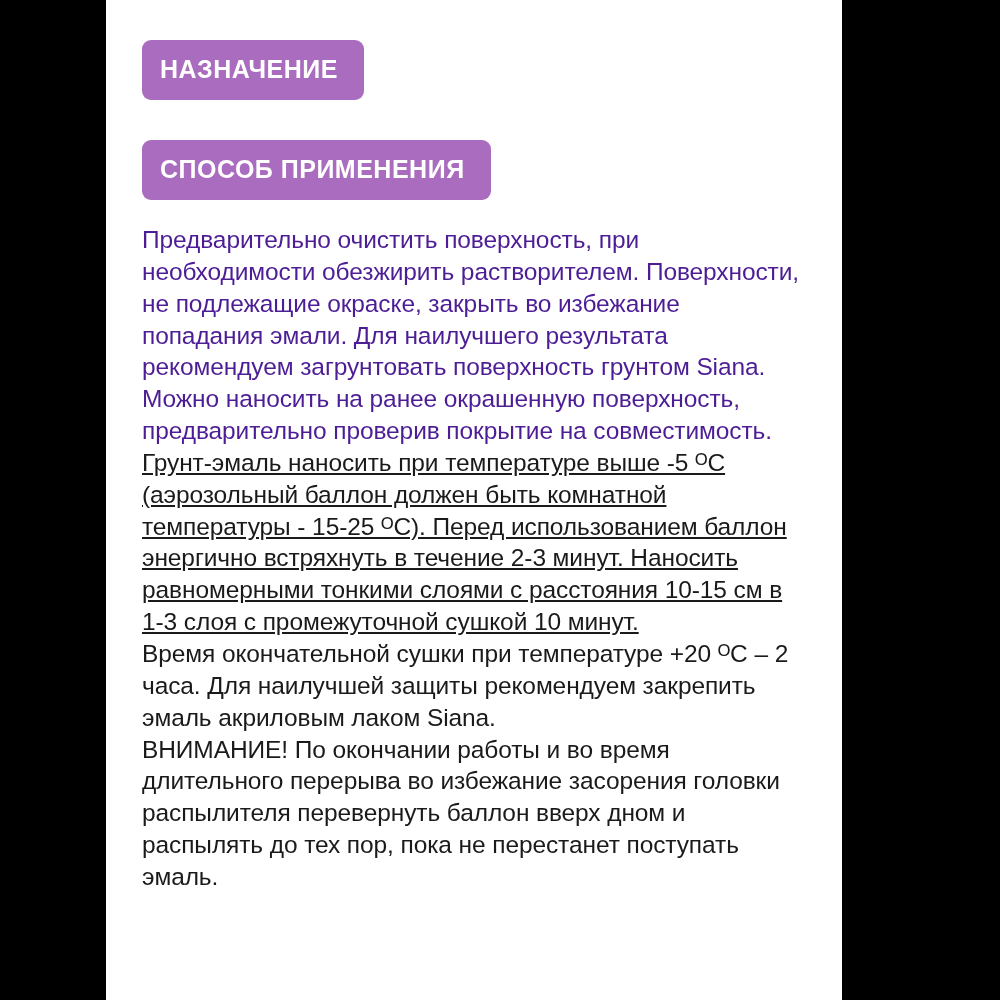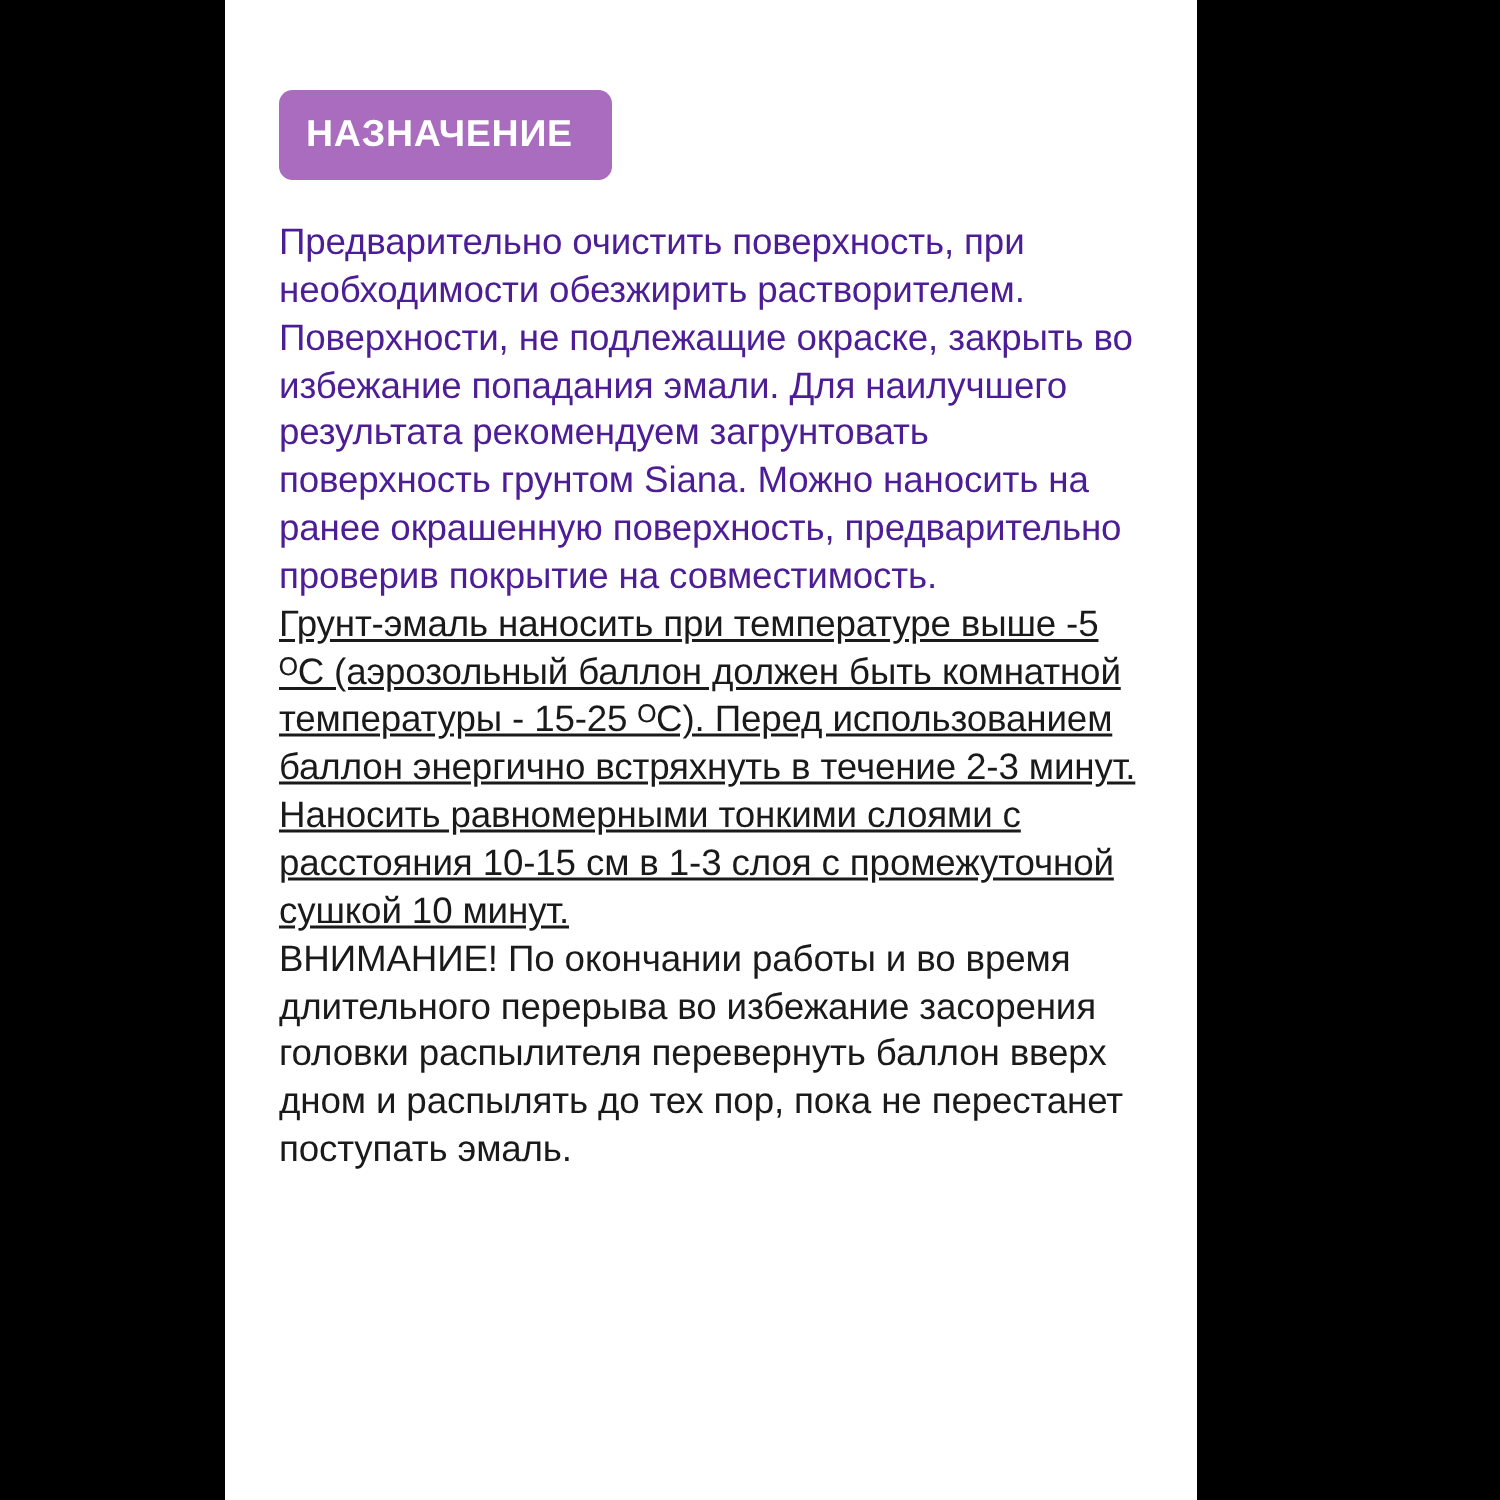--- a/index.html
+++ b/index.html
@@ -10,26 +10,25 @@
   body {
     width: 1000px;
     height: 1000px;
     overflow: hidden;
     font-family: "Liberation Sans", sans-serif;
   }
   .page {
     position: absolute;
     left: 106px;
     top: 0px;
-    width: 648px;
+    width: 736px;
     height: 1000px;
     background: #ffffff;
     box-sizing: border-box;
-    padding: 60px 36px 0 36px;
-    margin-left: 44px;
+    padding: 40px 36px 0 36px;
   }
   .section-heading {
     display: inline-block;
     background: #a96cbe;
     color: #ffffff;
     font-weight: bold;
     font-size: 25px;
     letter-spacing: 0.5px;
     line-height: 1;
     padding: 17px 26px 18px 18px;
@@ -54,21 +53,25 @@
 </head>
 <body style="background: rgb(0, 0, 0);">
 
 <div class="page" style="background: rgb(255, 255, 255);">
 
   <div class="heading-wrap-1">
     <div class="section-heading" style="background: rgb(169, 108, 190); color: rgb(255, 255, 255);">НАЗНАЧЕНИЕ</div>
   </div>
 
 
+  <div class="heading-wrap-2">
+    <div class="section-heading" style="background: rgb(169, 108, 190); color: rgb(255, 255, 255);">СПОСОБ ПРИМЕНЕНИЯ</div>
+  </div>
 
   <p class="body-text" style="color: #4c1d95;">Предварительно очистить поверхность, при необходимости обезжирить растворителем. Поверхности, не подлежащие окраске, закрыть во избежание попадания эмали. Для наилучшего результата рекомендуем загрунтовать поверхность грунтом Siana. Можно наносить на ранее окрашенную поверхность, предварительно проверив покрытие на совместимость.</p>
 
   <p class="body-text" style="color: rgb(26, 26, 26); text-decoration: underline;">Грунт-эмаль наносить при температуре выше -5 ᴼС (аэрозольный баллон должен быть комнатной температуры - 15-25 ᴼС). Перед использованием баллон энергично встряхнуть в течение 2-3 минут. Наносить равномерными тонкими слоями с расстояния 10-15 см в 1-3 слоя с промежуточной сушкой 10 минут.</p>
 
+  <p class="body-text" style="color: rgb(26, 26, 26);">Время окончательной сушки при температуре +20 ᴼС – 2 часа. Для наилучшей защиты рекомендуем закрепить эмаль акриловым лаком Siana.</p>
 
   <p class="body-text attention" style="color: rgb(26, 26, 26);">ВНИМАНИЕ! По окончании работы и во время длительного перерыва во избежание засорения головки распылителя перевернуть баллон вверх дном и распылять до тех пор, пока не перестанет поступать эмаль.</p>
 
 </div>
 
 </body></html>

